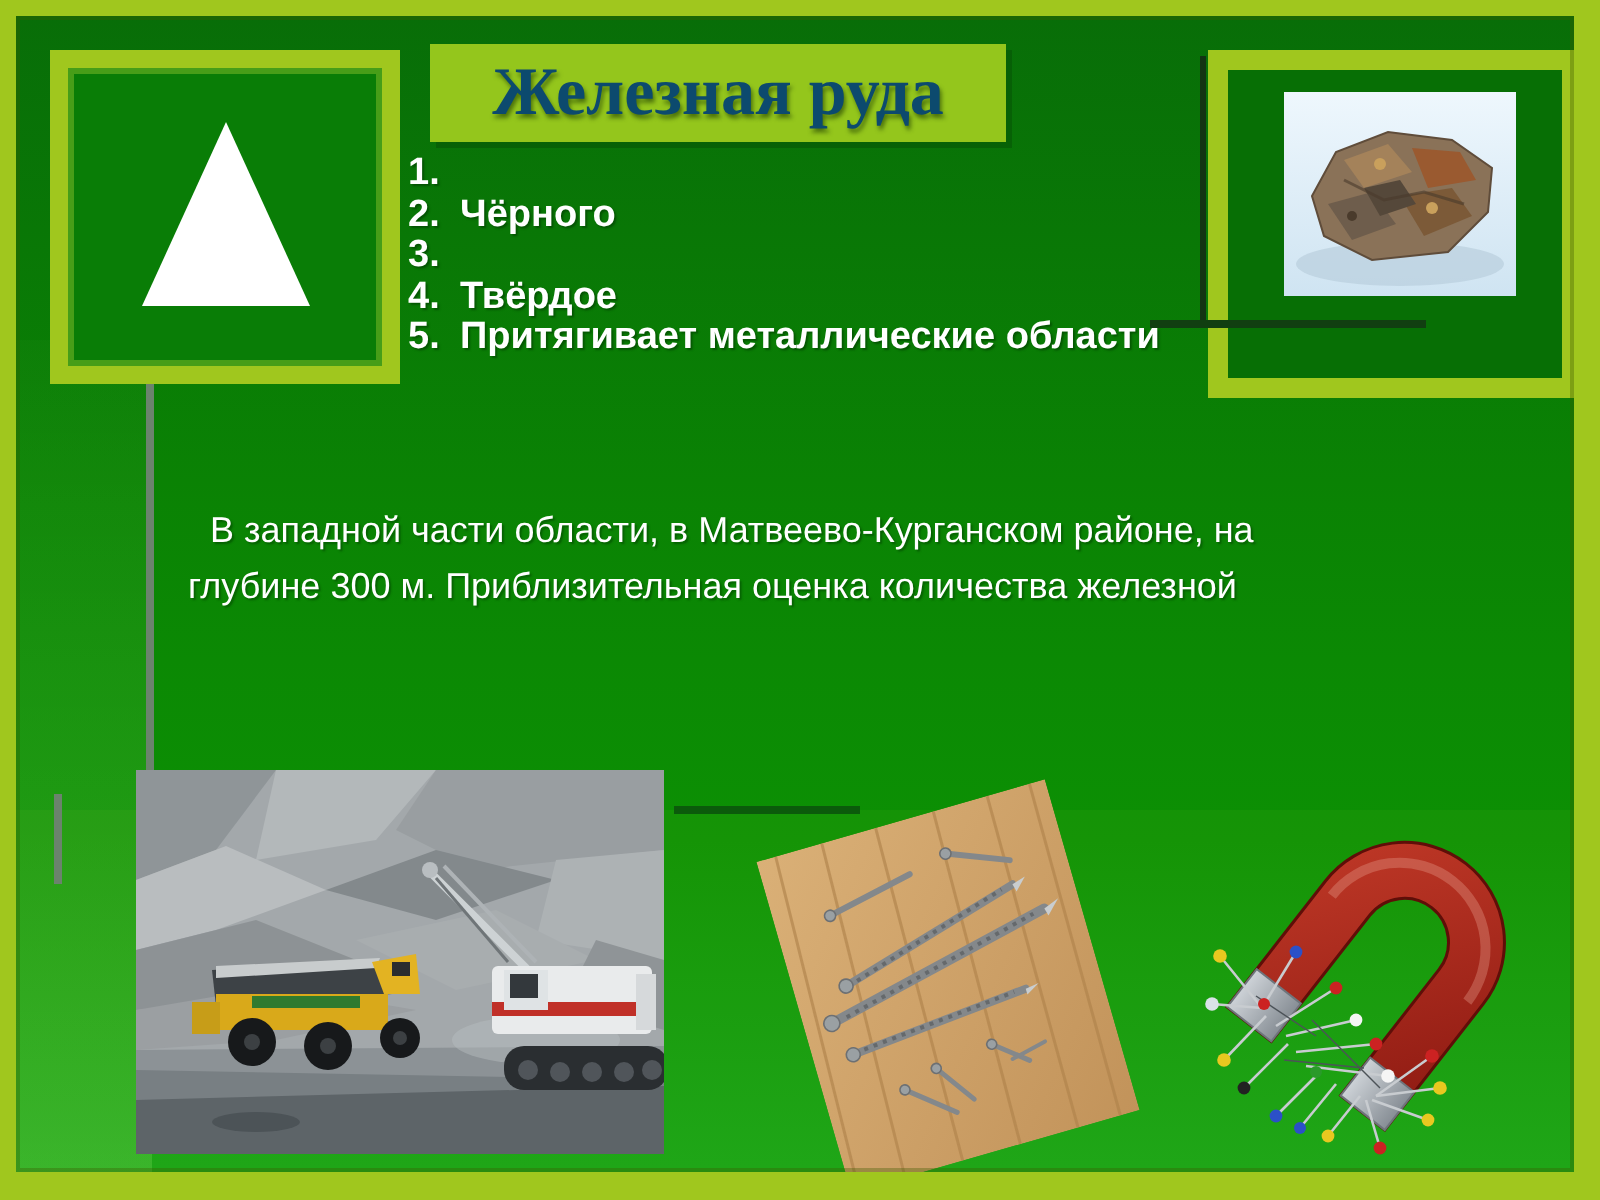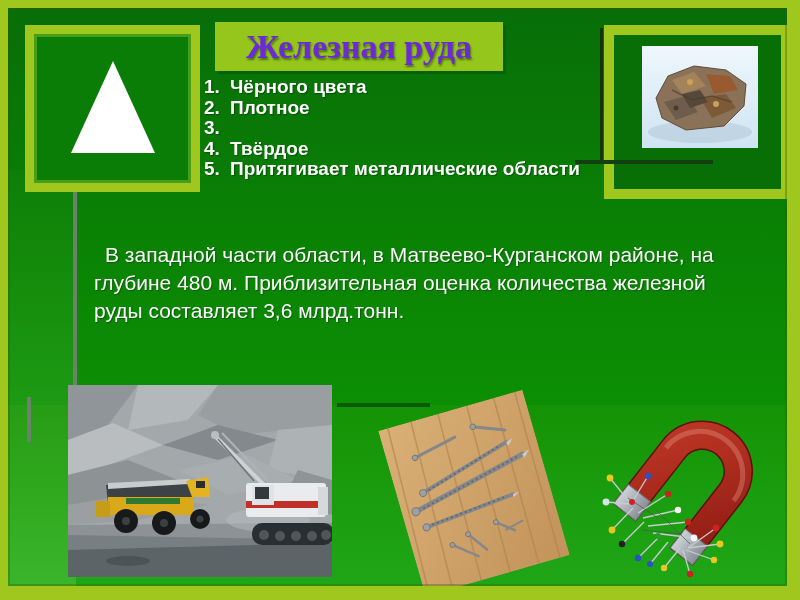--- a/index.html
+++ b/index.html
@@ -26,41 +26,41 @@
   }
   .triangle{width:0;height:0;border-left:42px solid transparent;
     border-right:42px solid transparent;border-bottom:92px solid #ffffff;margin-top:-4px;}
   
   .title-banner{
     position:absolute;left:215px;top:22px;width:288px;height:49px;z-index:3;
     background:#94c61c;display:flex;align-items:center;justify-content:center;
     box-shadow:3px 3px 0 rgba(5,80,5,.5);
   }
   .title-text{font-family:"Liberation Serif",serif;font-weight:bold;font-size:34px;
-    color:#6d28d9;text-shadow:1px 2px 2px rgba(30,60,0,.6);white-space:nowrap;}
+    color:#0c4a6e;text-shadow:1px 2px 2px rgba(30,60,0,.6);white-space:nowrap;}
   
   .facts{position:absolute;left:204px;top:77px;z-index:3;color:#fff;
     font-weight:bold;font-size:19px;line-height:20.6px;
     text-shadow:1px 1px 1px rgba(0,50,0,.5);}
   .fact-row{display:flex;}
   .fact-num{width:26px;flex:0 0 auto;}
   
   .ore-frame{position:absolute;left:604px;top:25px;width:167px;height:154px;z-index:3;
     border:10px solid #a0c71e;background:#076f05;box-sizing:content-box;}
   .ore-photo{position:absolute;left:28px;top:11px;width:116px;height:102px;}
   
   .line{position:absolute;z-index:4;}
   .v-dark-line{left:600px;top:28px;width:3px;height:135px;background:#133413;}
   .h-dark-line{left:575px;top:160px;width:138px;height:4px;background:#113f11;}
   .v-gray-line{left:73px;top:172px;width:4px;height:214px;background:#6b836d;z-index:2;}
   .v-gray-line-short{left:27px;top:397px;width:4px;height:45px;background:#6b836d;z-index:2;}
   .h-green-line{left:337px;top:403px;width:93px;height:4px;background:#0b5a0b;z-index:2;}
   
-  .paragraph{position:absolute;left:94px;top:241px;width:692px;z-index:3;color:#fff;
-    font-size:21px;line-height:28px;text-shadow:1px 1px 1px rgba(0,50,0,.45);}
+  .paragraph{position:absolute;left:94px;top:251px;width:692px;z-index:3;color:#fff;
+    font-size:18px;line-height:28px;text-shadow:1px 1px 1px rgba(0,50,0,.45);}
   .paragraph .indent{padding-left:11px;}
   
   .quarry-photo{position:absolute;left:68px;top:385px;width:264px;height:192px;z-index:3;}
   .screws-photo{position:absolute;left:399px;top:407px;width:150px;height:172px;z-index:3;
     transform:rotate(-16deg);}
   .magnet-photo{position:absolute;left:598px;top:398px;width:182px;height:186px;z-index:3;}
   svg{display:block;width:100%;height:100%;}
 </style>
 </head>
 <body>
@@ -79,25 +79,24 @@
     <div class="triangle"></div>
   </div>
 
   <div class="title-banner">
     <span class="title-text">Железная руда</span>
   </div>
 
   <div class="facts">
     <div class="fact-row">
       <span class="fact-num">1.</span>
-      <span>Чёрного цвета</span>
     </div>
     <div class="fact-row">
       <span class="fact-num">2.</span>
-      <span>Плотное</span>
+      <span>Чёрного</span>
     </div>
     <div class="fact-row">
       <span class="fact-num">3.</span>
     </div>
     <div class="fact-row">
       <span class="fact-num">4.</span>
       <span>Твёрдое</span>
     </div>
     <div class="fact-row">
       <span class="fact-num">5.</span>
@@ -126,22 +125,21 @@
         <circle cx="74" cy="58" r="3" fill="#c9a05c"></circle>
         <circle cx="34" cy="62" r="2.5" fill="#4a3b2c"></circle>
         <polyline points="30,44 50,54 70,50 90,56" fill="none" stroke="#4a3b2c" stroke-width="1.5" opacity="0.6"></polyline>
       </svg>
     </div>
   </div>
   <div class="line h-dark-line" style="z-index:5;"></div>
 
   <div class="paragraph">
     <div class="indent">В западной части области, в Матвеево-Курганском районе, на</div>
-    <div>глубине 480 м. Приблизительная оценка количества железной</div>
-    <div>руды составляет 3,6 млрд.тонн.</div>
+    <div>глубине 300 м. Приблизительная оценка количества железной</div>
   </div>
 
   <div class="quarry-photo">
     <svg viewBox="0 0 264 192" preserveAspectRatio="none">
       <rect width="264" height="192" fill="#a3a8ab"></rect>
       <polygon points="0,0 70,0 40,40 0,55" fill="#8f9598"></polygon>
       <polygon points="70,0 150,0 120,35 60,45" fill="#b3b8ba"></polygon>
       <polygon points="150,0 264,0 264,40 170,50 130,30" fill="#999ea1"></polygon>
       <polygon points="0,55 45,38 95,60 40,80 0,90" fill="#b9bdbf"></polygon>
       <polygon points="95,60 150,40 210,55 150,75" fill="#83898c"></polygon>

